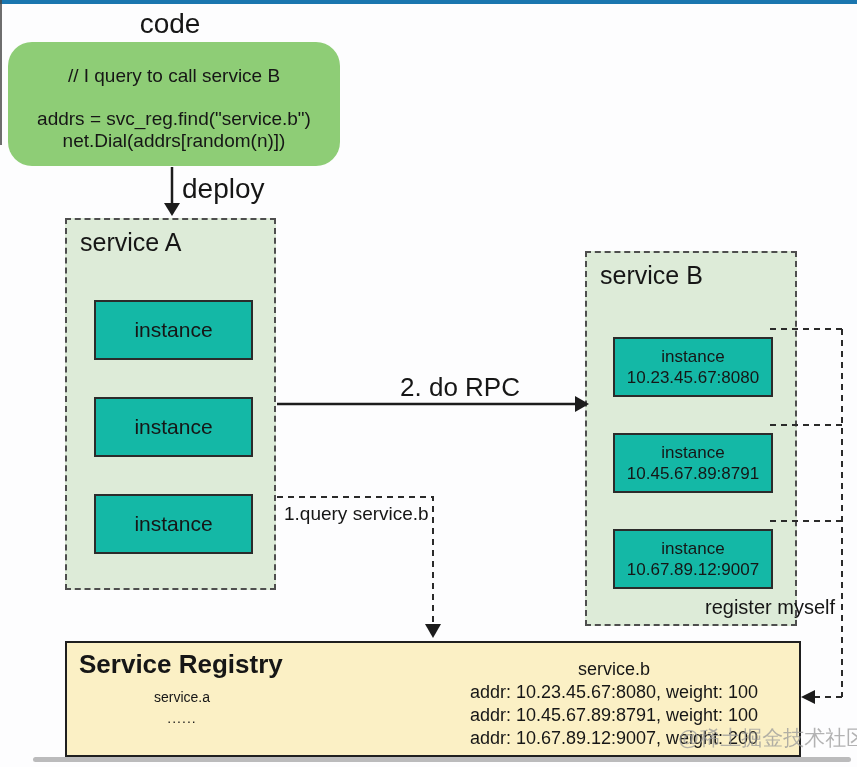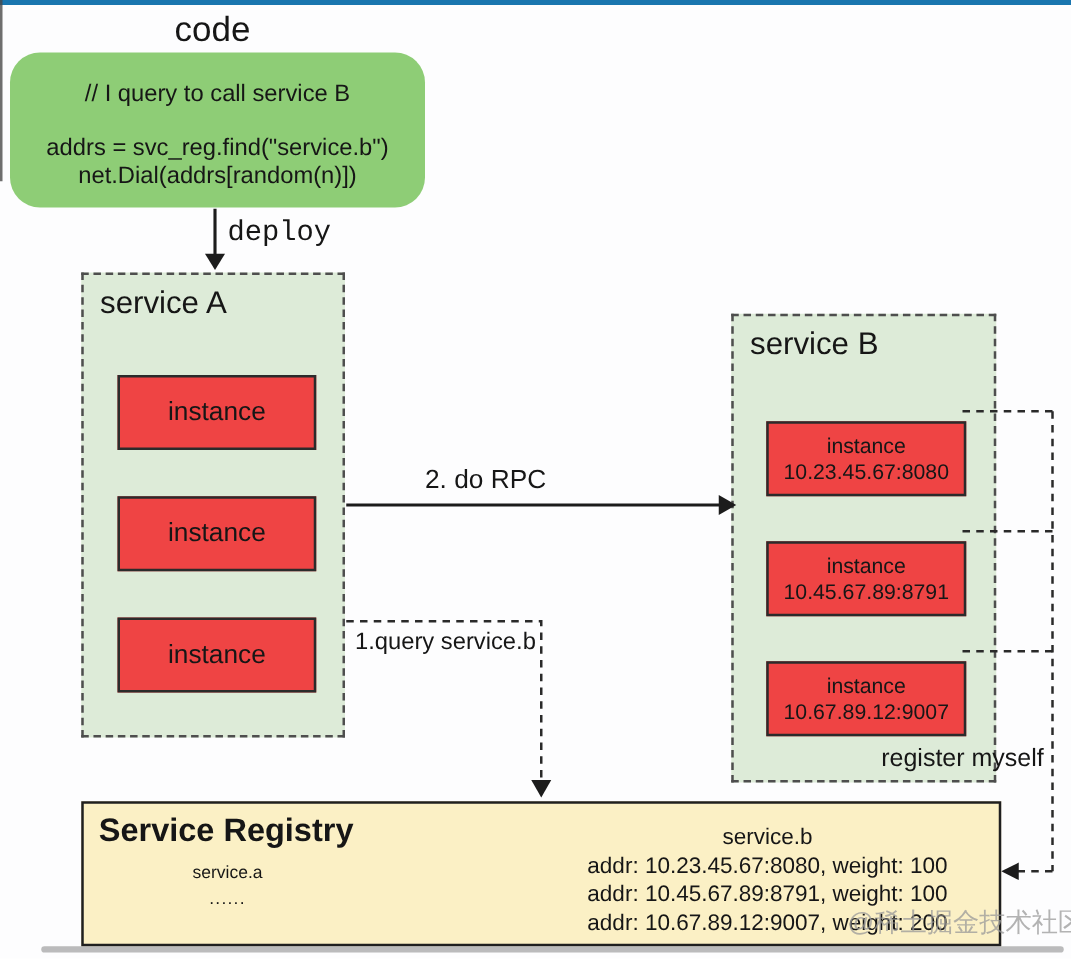--- a/index.html
+++ b/index.html
@@ -13,39 +13,39 @@
 
   .code-title{position:absolute;left:60px;top:8px;width:220px;text-align:center;font-size:28px;}
   .code-box{
     position:absolute;left:8px;top:42px;width:332px;height:124px;border-radius:24px;
     background:#8ecd76;text-align:center;
   }
   .code-comment{position:absolute;left:0;top:23px;width:100%;font-size:19px;}
   .code-line1{position:absolute;left:0;top:66px;width:100%;font-size:19px;}
   .code-line2{position:absolute;left:0;top:88px;width:100%;font-size:19px;}
 
-  .deploy-label{position:absolute;left:182px;top:173px;font-size:23px;font-family:Liberation Mono, monospace;}
+  .deploy-label{position:absolute;left:182px;top:173px;font-size:28px;}
 
   .service-box{
     position:absolute;background:#ddebd8;border:2px dashed #4e4e4e;box-sizing:border-box;
   }
   .service-a{left:65px;top:218px;width:211px;height:372px;}
   .service-b{left:585px;top:215px;width:212px;height:375px;margin-top:36px;}
   .service-title{position:absolute;left:13px;top:8px;font-size:25px;}
 
   .instance{
-    position:absolute;background:#ef4444;border:2px solid #2b2b2b;box-sizing:border-box;
+    position:absolute;background:#14b8a6;border:2px solid #2b2b2b;box-sizing:border-box;
     display:flex;flex-direction:column;align-items:center;justify-content:center;
   }
   .inst-a{left:27px;width:159px;height:60px;font-size:21px;}
   .ia1{top:80px;} .ia2{top:177px;} .ia3{top:274px;}
   .inst-b{left:26px;width:160px;height:60px;font-size:17px;line-height:21px;}
   .ib1{top:84px;} .ib2{top:180px;} .ib3{top:276px;}
 
-  .rpc-label{position:absolute;left:340px;top:372px;width:180px;text-align:left;font-size:21px;}
+  .rpc-label{position:absolute;left:340px;top:372px;width:180px;text-align:right;font-size:26px;}
   .query-label{position:absolute;left:284px;top:503px;font-size:19px;}
   .register-label{position:absolute;left:660px;top:596px;width:175px;text-align:right;font-size:20px;}
 
   .lines{position:absolute;left:0;top:0;pointer-events:none;}
 
   .registry{
     position:absolute;left:65px;top:641px;width:736px;height:116px;
     background:#fbf0c5;border:2px solid #1f1f1f;box-sizing:border-box;
   }
   .registry-title{position:absolute;left:12px;top:6px;font-size:26px;font-weight:bold;}

